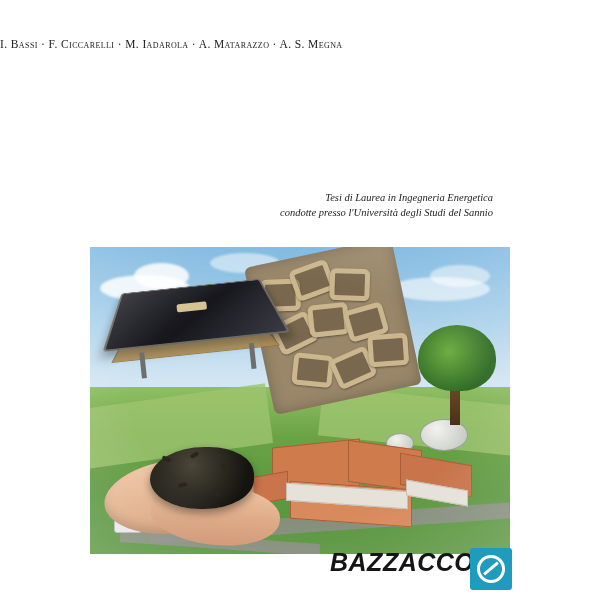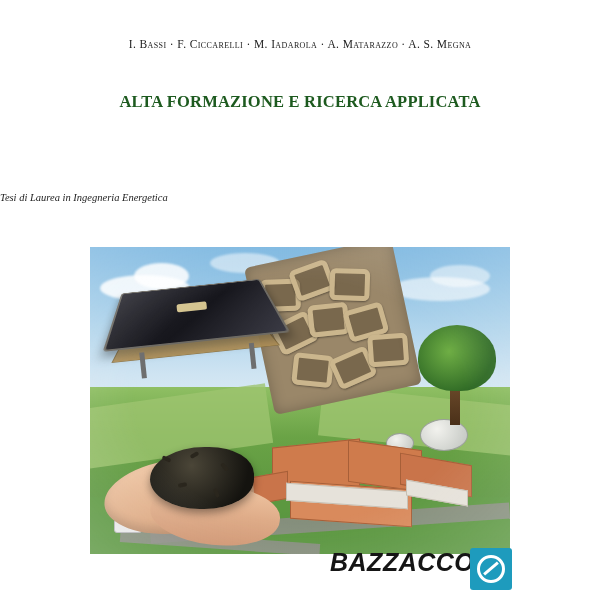--- a/index.html
+++ b/index.html
@@ -20,21 +20,20 @@
     background: #ffffff;
     box-sizing: border-box;
   }
 
   
   .authors {
     position: absolute;
     top: 38px;
     left: 0;
     width: 600px;
-    text-align: center;
     font-family: "Liberation Serif", serif;
     font-size: 11.5px;
     letter-spacing: 0.4px;
     color: #1b1b1b;
     font-variant: small-caps;
   }
 
   
   .title-block {
     position: absolute;
@@ -51,23 +50,23 @@
     color: #1d5a1f;
     letter-spacing: 0.2px;
     font-variant: small-caps;
     text-transform: uppercase;
   }
 
   
   .subtitle-block {
     position: absolute;
     top: 190px;
-    left: 0;
+    left: 8px;
     width: 485px;
-    text-align: left;
+    text-align: right;
   }
   .subtitle-line {
     font-family: "Liberation Serif", serif;
     font-style: italic;
     font-size: 10.5px;
     line-height: 15px;
     color: #222222;
   }
 
   
@@ -308,25 +307,25 @@
   }
 </style>
 </head>
 <body>
 
 <div class="cover">
 
   <div class="authors">I. Bassi · F. Ciccarelli · M. Iadarola · A. Matarazzo · A. S. Megna</div>
 
   <div class="title-block">
-    <div class="title-line">Alta formazione e ricerca applicata</div>
   </div>
 
   <div class="subtitle-block">
     <div class="subtitle-line">Tesi di Laurea in Ingegneria Energetica</div>
+    <div class="subtitle-line">condotte presso l'Università degli Studi del Sannio</div>
   </div>
 
   <div class="collage">
     <div class="sky"></div>
     <div class="cloud c1"></div>
     <div class="cloud c2"></div>
     <div class="cloud c3"></div>
     <div class="cloud c4"></div>
     <div class="cloud c5"></div>
 

